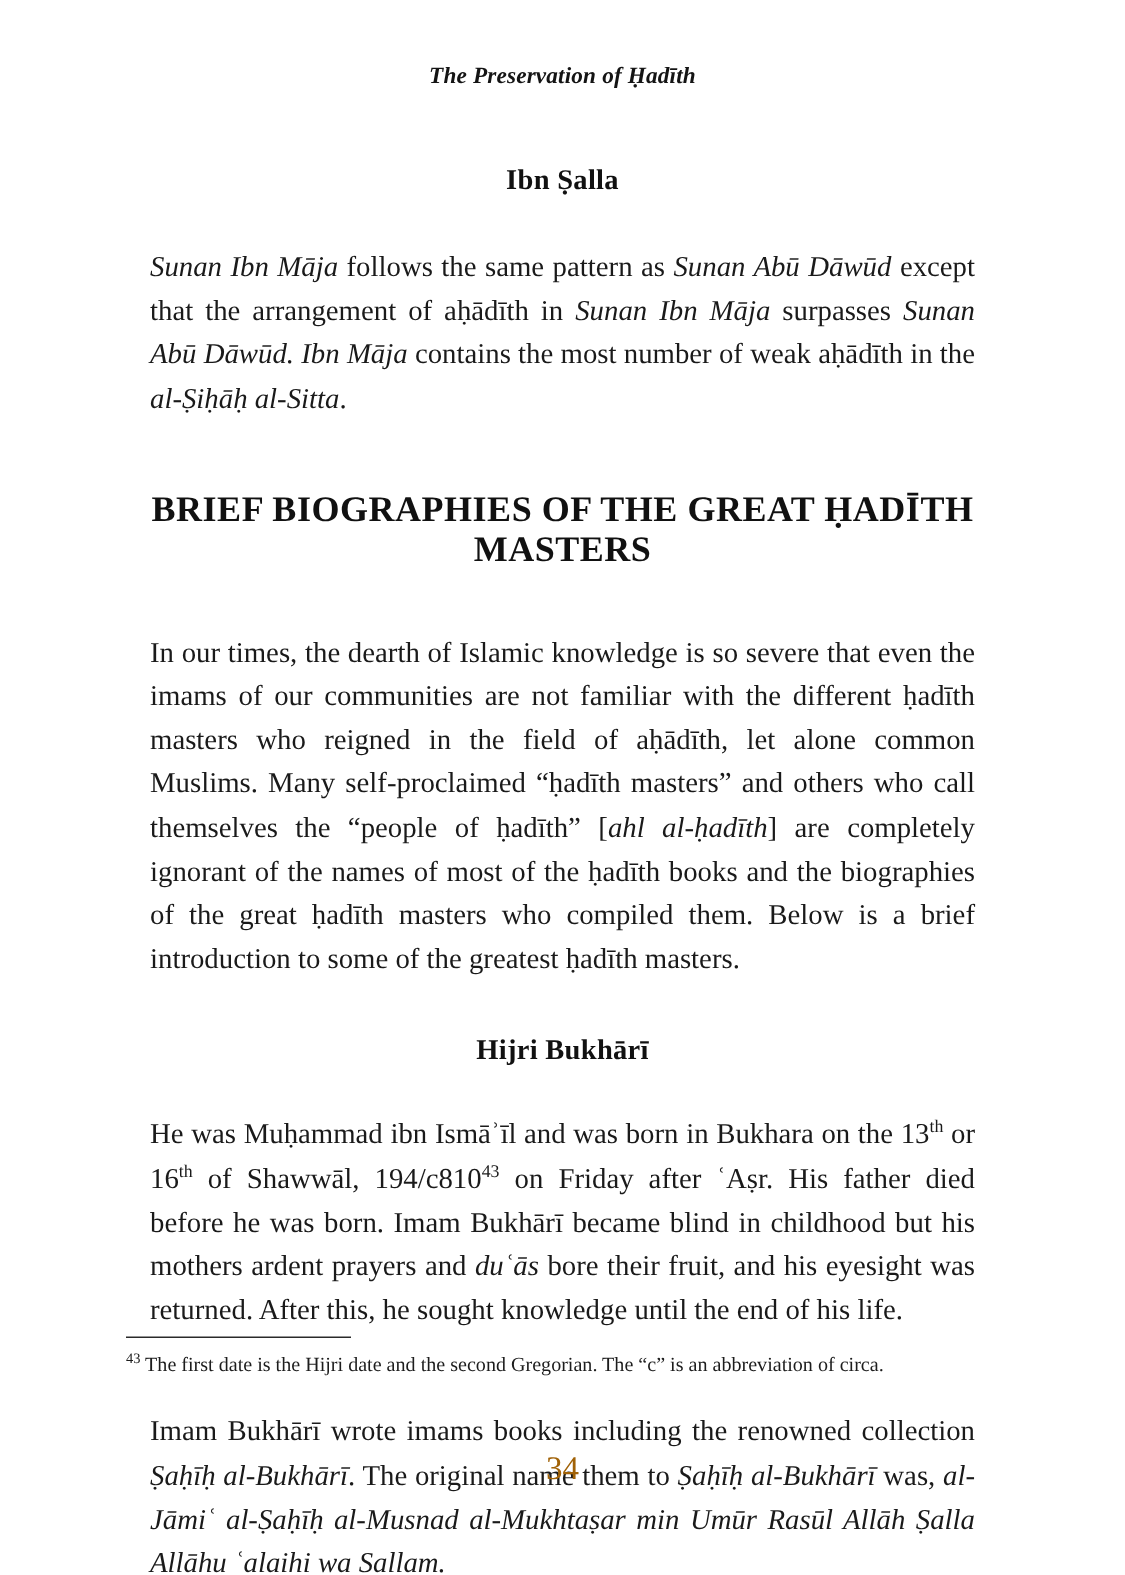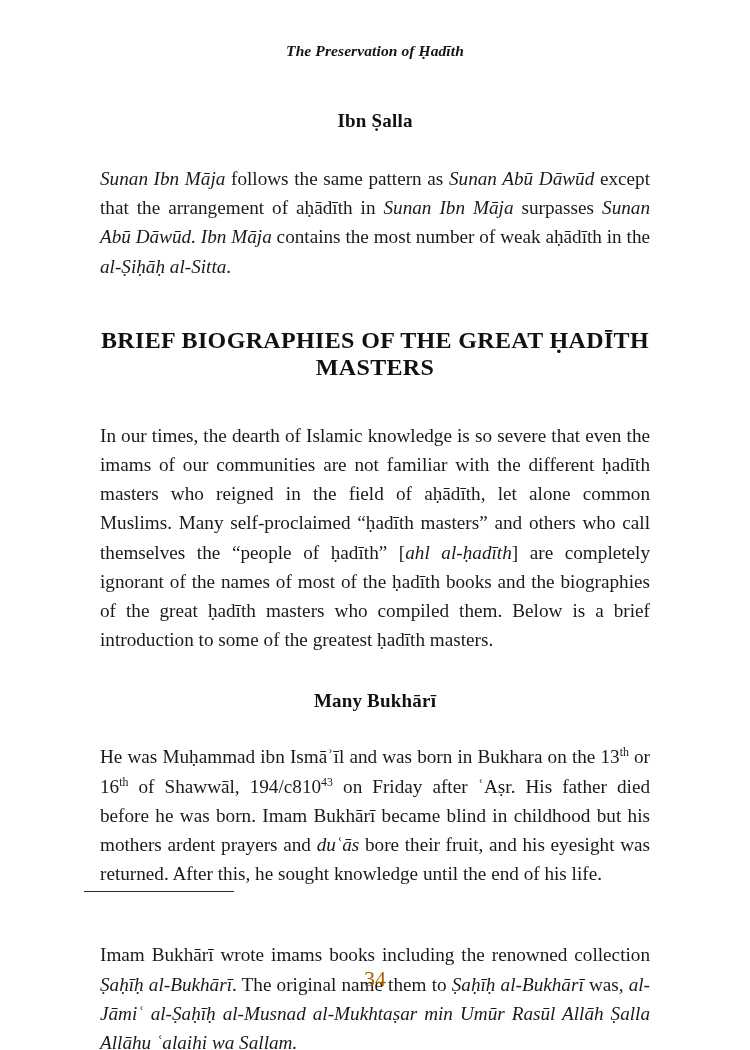--- a/index.html
+++ b/index.html
@@ -131,31 +131,32 @@
     <p class="body"><i>Sunan Ibn Māja</i><span> follows the same pattern as </span><i>Sunan Abū Dāwūd</i><span> except that the arrangement of aḥādīth in </span><i>Sunan Ibn Māja</i><span> surpasses </span><i>Sunan Abū Dāwūd. Ibn Māja</i><span> contains the most number of  weak aḥādīth in the </span><i>al-Ṣiḥāḥ al-Sitta</i><span>.</span></p>
 
     <div class="section-heading">BRIEF BIOGRAPHIES OF THE GREAT ḤADĪTH MASTERS</div>
 
     <div class="gap-2"></div>
 
     <p class="body"><span>In our times, the dearth of Islamic knowledge is so severe that even the imams of our communities are not familiar with the different ḥadīth masters who reigned in the field of aḥādīth, let alone common Muslims. Many self-proclaimed “ḥadīth masters” and others who call themselves the “people of ḥadīth” [</span><i>ahl al-ḥadīth</i><span>] are completely ignorant of the names of most of the ḥadīth books and the biographies of the great ḥadīth masters who compiled them. Below is a brief introduction to some of the greatest ḥadīth masters.</span></p>
 
     <div class="gap-3"></div>
 
-    <div class="sub-heading heading-bukhari">Many Bukhārī</div>
+    <div class="sub-heading heading-bukhari">Hijri Bukhārī</div>
 
     <div class="gap-4"></div>
 
     <p class="body lastline-left"><span>He was Muḥammad ibn Ismāʾīl and was born in Bukhara on the 13</span><sup>th</sup><span> or 16</span><sup>th</sup><span> of Shawwāl, 194/c810</span><sup>43</sup><span> on Friday after ʿAṣr. His father died before he was born. Imam Bukhārī became blind in childhood but his mothers ardent prayers and </span><i>duʿās</i><span> bore their fruit, and his eyesight was returned. After this, he sought knowledge until the end of his life.</span></p>
 
     <div class="gap-3"></div>
 
     <p class="body lastline-left"><span>Imam Bukhārī wrote imams books including the renowned collection </span><i>Ṣaḥīḥ al-Bukhārī</i><span>. The original name them to </span><i>Ṣaḥīḥ al-Bukhārī</i><span> was, </span><i>al-Jāmiʿ al-Ṣaḥīḥ al-Musnad al-Mukhtaṣar min Umūr Rasūl Allāh Ṣalla Allāhu ʿalaihi wa Sallam.</i></p>
 
   </div>
 
   <div class="footnote-wrap">
     <div class="footnote-rule"></div>
+    <p class="footnote-text"><sup>43</sup><span> The first date is the Hijri date and the second Gregorian. The “c” is an abbreviation of circa.</span></p>
   </div>
 
   <div class="folio">34</div>
 
 </div>
 
 </body></html>

